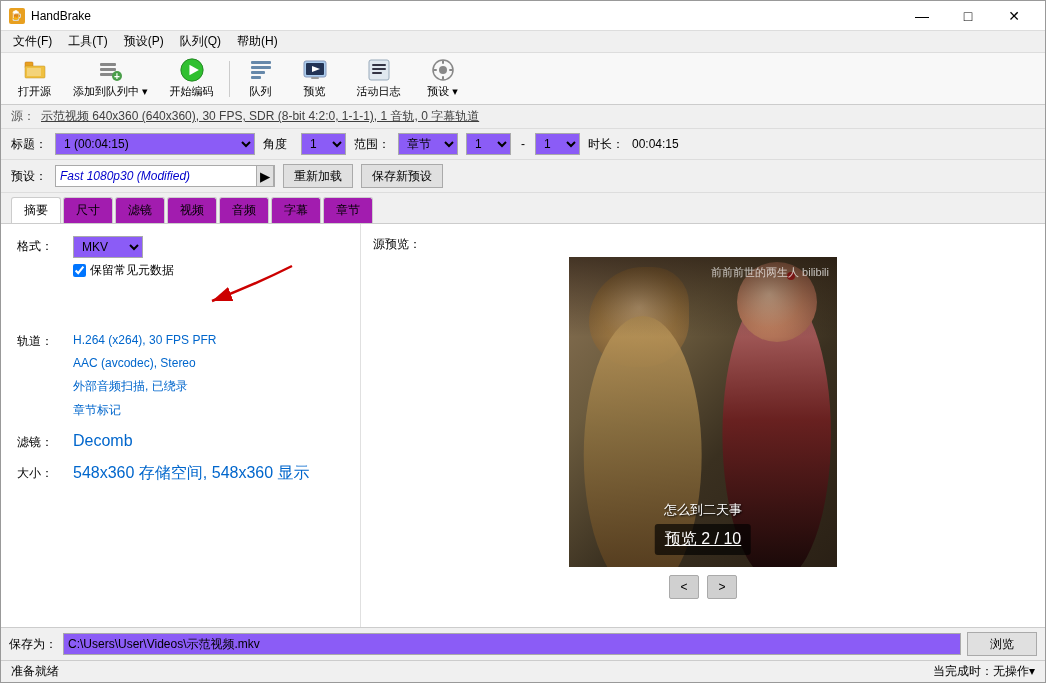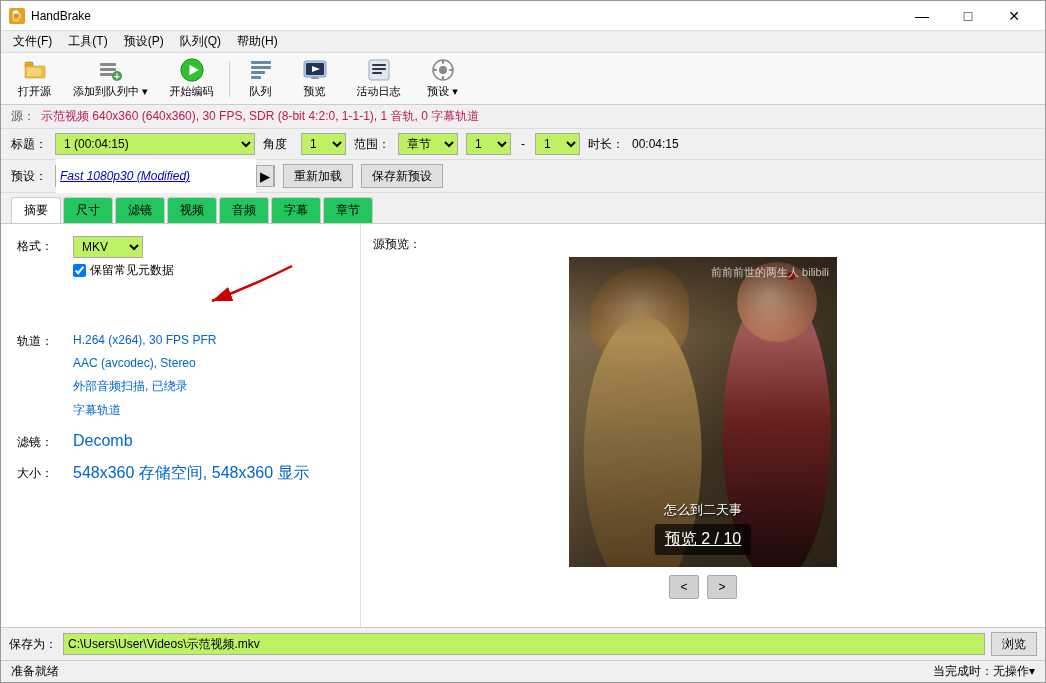--- a/index.html
+++ b/index.html
@@ -122,35 +122,35 @@
     
     .info-row {
       display: flex;
       align-items: center;
       padding: 3px 10px;
       font-size: 12px;
       background: #f0f0f0;
       border-bottom: 1px solid #ddd;
     }
     .info-label { color: #555; margin-right: 6px; }
-    .info-value { color: #be185d; }
+    .info-value { color: #404040; text-decoration: underline; }
 
     
     .controls-row {
       display: flex;
       align-items: center;
       padding: 4px 10px;
       gap: 8px;
       background: #f0f0f0;
       border-bottom: 1px solid #ddd;
     }
     .ctrl-label { color: #000; min-width: 30px; }
     select, input[type="text"] {
       border: 1px solid #aaa;
-      background: #bef264;
+      background: #8b5cf6;
       font-size: 12px;
       font-family: inherit;
       padding: 1px 4px;
       height: 22px;
     }
     .title-select { width: 200px; }
     .angle-select { width: 45px; }
     .range-type-select { width: 60px; }
     .range-num-select { width: 45px; }
     .dash { margin: 0 2px; }
@@ -164,26 +164,25 @@
       background: #f0f0f0;
       border-bottom: 1px solid #ddd;
     }
     .preset-label { color: #000; }
     .preset-value {
       color: #0000cc;
       font-style: italic;
       background: white;
       border: 1px solid #aaa;
       padding: 1px 4px;
-      height: 34px;
+      height: 18px;
       display: flex;
       align-items: center;
       flex: 0 0 auto;
       min-width: 200px;
-      text-decoration: underline;
     }
     .preset-arrow-btn {
       background: #e0e0e0;
       border: 1px solid #aaa;
       width: 18px;
       height: 22px;
       cursor: pointer;
       display: flex;
       align-items: center;
       justify-content: center;
@@ -203,21 +202,21 @@
       display: flex;
       align-items: flex-end;
       padding: 4px 10px 0;
       background: #f0f0f0;
       border-bottom: 1px solid #ccc;
     }
     .tab {
       padding: 4px 12px;
       border: 1px solid #ccc;
       border-bottom: none;
-      background: #22c55e;
+      background: #a21caf;
       cursor: pointer;
       font-size: 12px;
       margin-right: 2px;
       border-radius: 3px 3px 0 0;
     }
     .tab.active {
       background: white;
       border-color: #ccc;
       position: relative;
       z-index: 1;
@@ -363,21 +362,21 @@
     }
     .save-label { font-size: 12px; }
     .save-input {
       flex: 1;
       height: 22px;
       font-size: 12px;
     }
     .browse-btn {
       background: #e0e0e0;
       border: 1px solid #aaa;
-      padding: 2px 10px;
+      padding: 2px 22px;
       cursor: pointer;
       font-size: 12px;
       font-family: inherit;
       height: 24px;
       white-space: nowrap;
     }
 
     
     .status-bar {
       display: flex;
@@ -628,21 +627,21 @@
           </svg>
         </div>
       </div>
 
       <div class="field-row">
         <span class="field-label">轨道：</span>
         <div class="field-content">
           <div class="track-item">H.264 (x264), 30 FPS PFR</div>
           <div class="track-item">AAC (avcodec), Stereo</div>
           <div class="track-item">外部音频扫描, 已绕录</div>
-          <div class="track-item">字幕轨道</div>
+          <div class="track-item">章节标记</div>
         </div>
       </div>
 
       <div class="field-row">
         <span class="field-label">滤镜：</span>
         <span class="filter-value">Decomb</span>
       </div>
 
       <div class="field-row">
         <span class="field-label">大小：</span>

